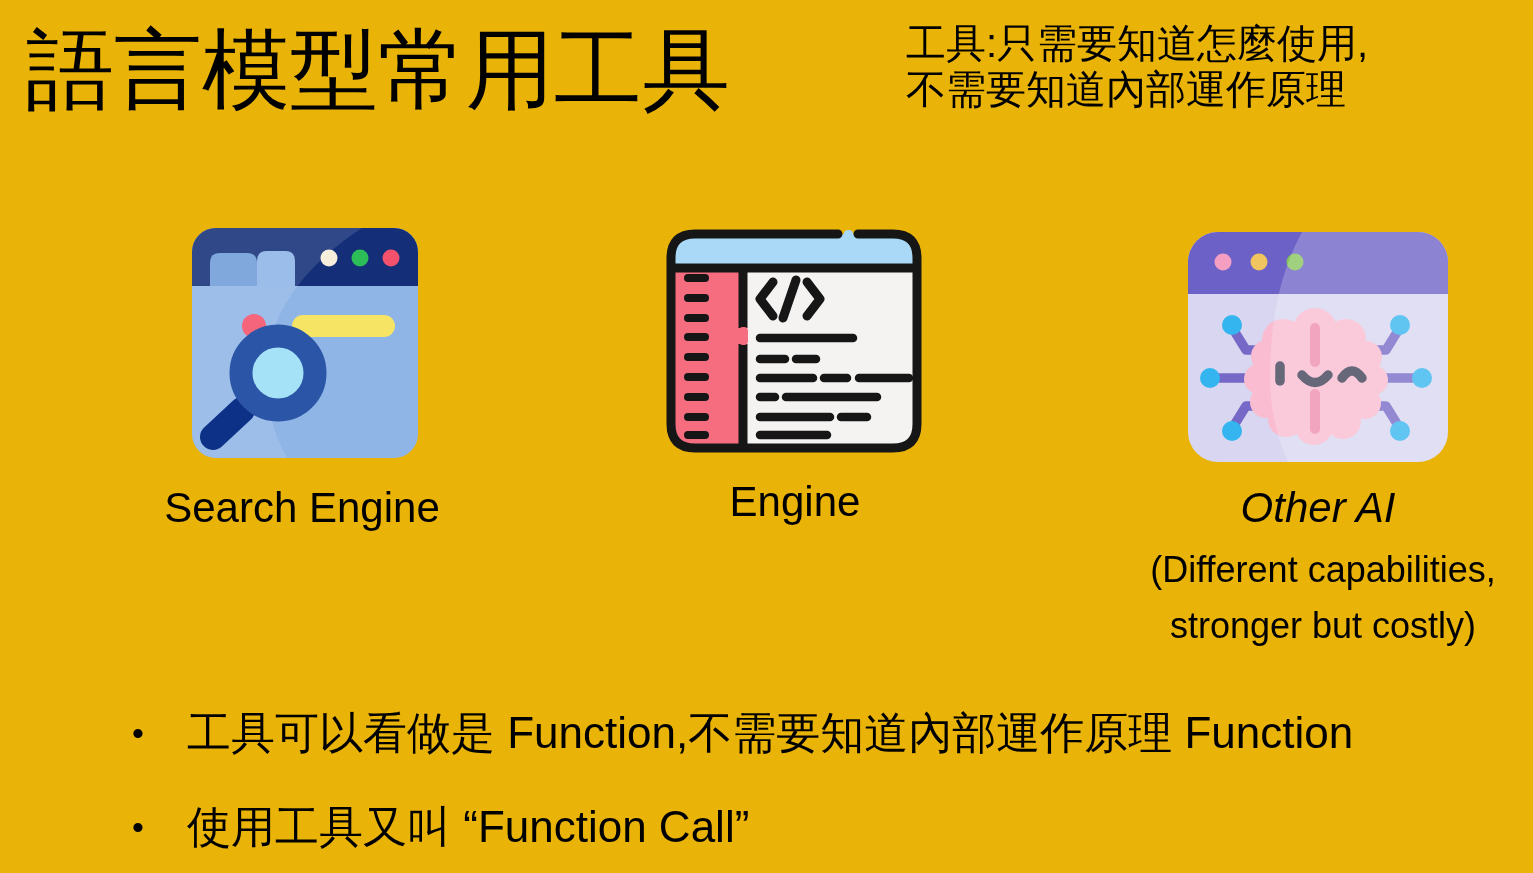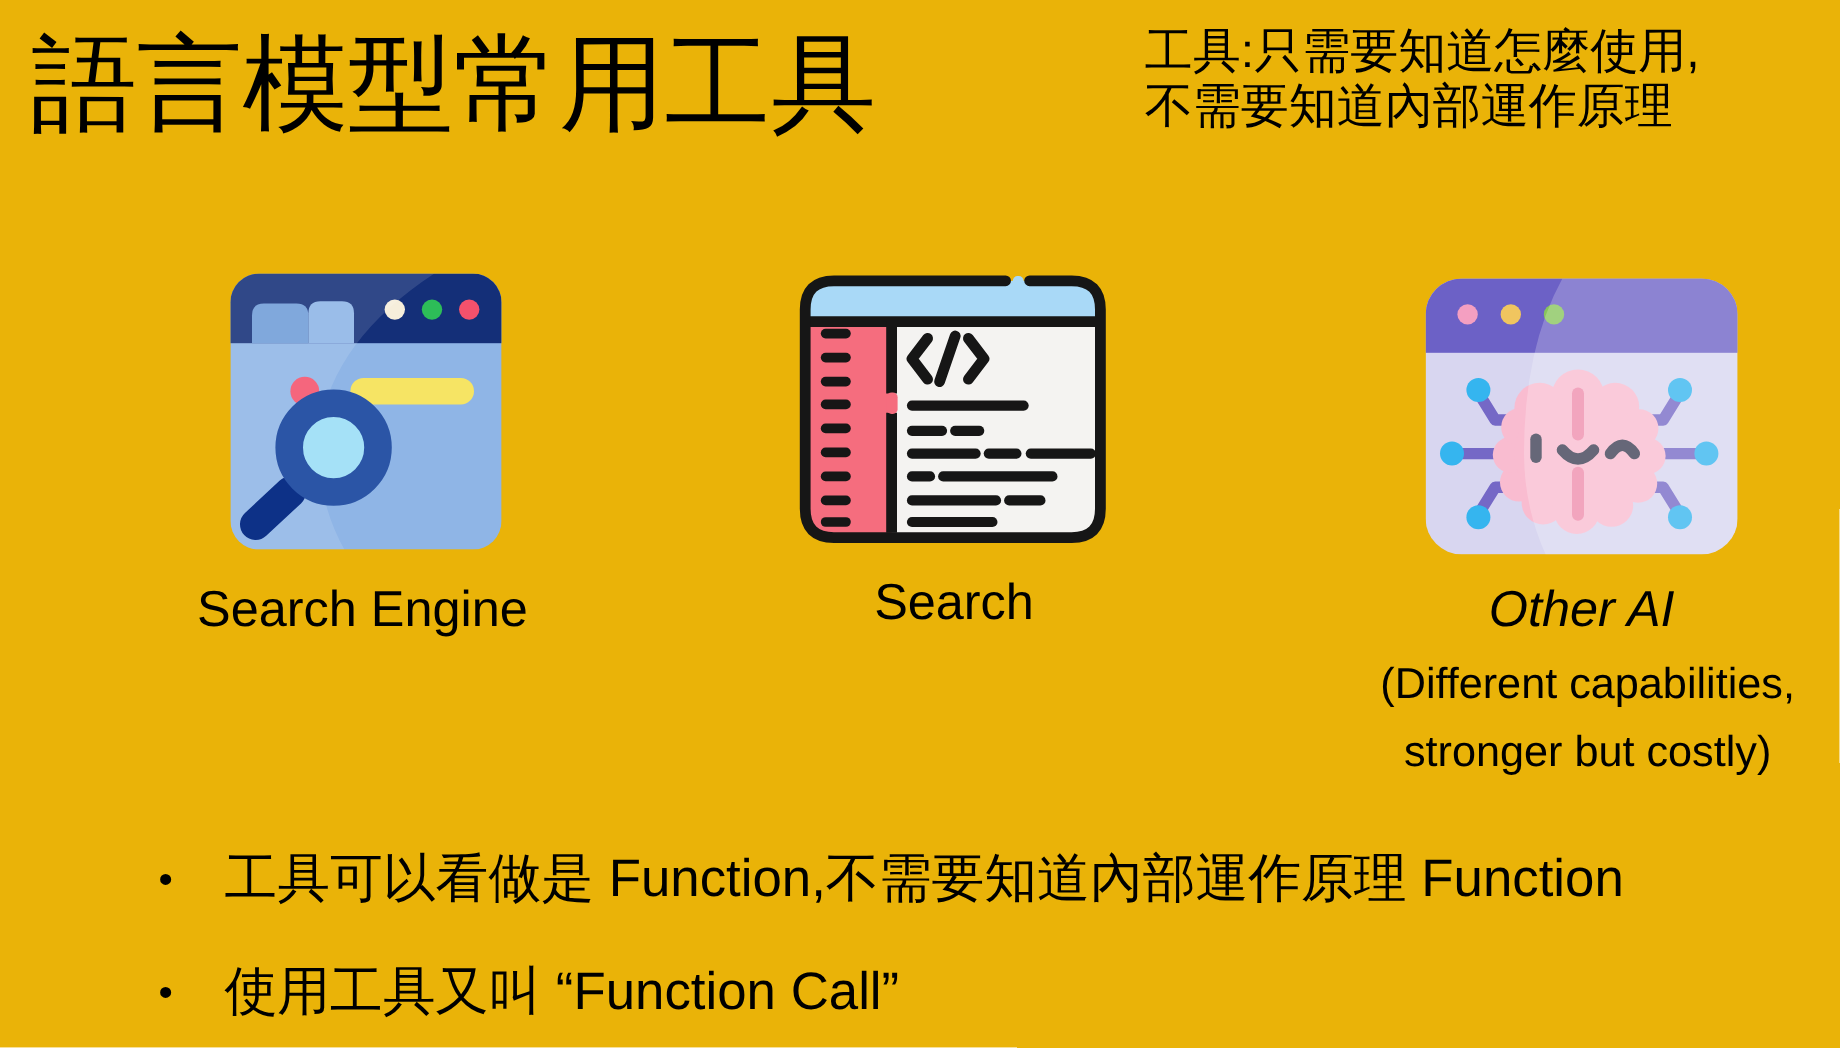--- a/index.html
+++ b/index.html
@@ -2,21 +2,21 @@
 <html><head>
 <meta charset="utf-8">
 <style>
   html,body{margin:0;padding:0;background:#ffffff;}
   .slide{
     position:relative;width:1533px;height:873px;background:#eab308;overflow:hidden;
     font-family:"Liberation Sans","DejaVu Sans",sans-serif;color:#000;
   }
   .title{position:absolute;left:26px;top:5px;margin:0;font-size:88px;line-height:130px;
          font-weight:400;white-space:nowrap;}
-  .note{position:absolute;left:906px;top:20px;font-size:40px;line-height:46px;white-space:nowrap;margin-left:48px;}
+  .note{position:absolute;left:906px;top:20px;font-size:40px;line-height:46px;white-space:nowrap;}
   .icon{position:absolute;}
   .icon-search{left:192px;top:228px;}
   .icon-python{left:663px;top:226px;}
   .icon-ai{left:1188px;top:232px;}
   .caption{position:absolute;text-align:center;font-size:42px;line-height:52px;white-space:nowrap;}
   .cap-search{left:122px;top:482px;width:360px;}
   .cap-python{left:664px;top:476px;width:262px;}
   .cap-ai{left:1198px;top:482px;width:240px;font-style:italic;}
   .subcaption{position:absolute;left:1078px;top:542px;width:490px;text-align:center;
               font-size:36px;line-height:56px;}
@@ -170,21 +170,21 @@
           <line x1="92" y1="134" x2="92" y2="149"></line>
           <path d="M114 143 Q127 158 140 143"></path>
           <path d="M154 146 Q164 132 174 146"></path>
         </g>
         <path d="M114 0 H260 V230 H100 Q82 190 82 146 Q82 58 114 0 Z" fill="#ffffff" opacity="0.22"></path>
       </g>
     </svg>
   </div>
 
   <div class="caption cap-search">Search Engine</div>
-  <div class="caption cap-python">Search</div>
+  <div class="caption cap-python">Engine</div>
   <div class="caption cap-ai">Other AI</div>
 
   <div class="subcaption">
     <span>(Different capabilities,</span>
     <span>stronger but costly)</span>
   </div>
 
   <div class="bullet-row b1">
     <span class="marker">•</span>
     <span>工具可以看做是 Function,不需要知道內部運作原理 Function</span>

